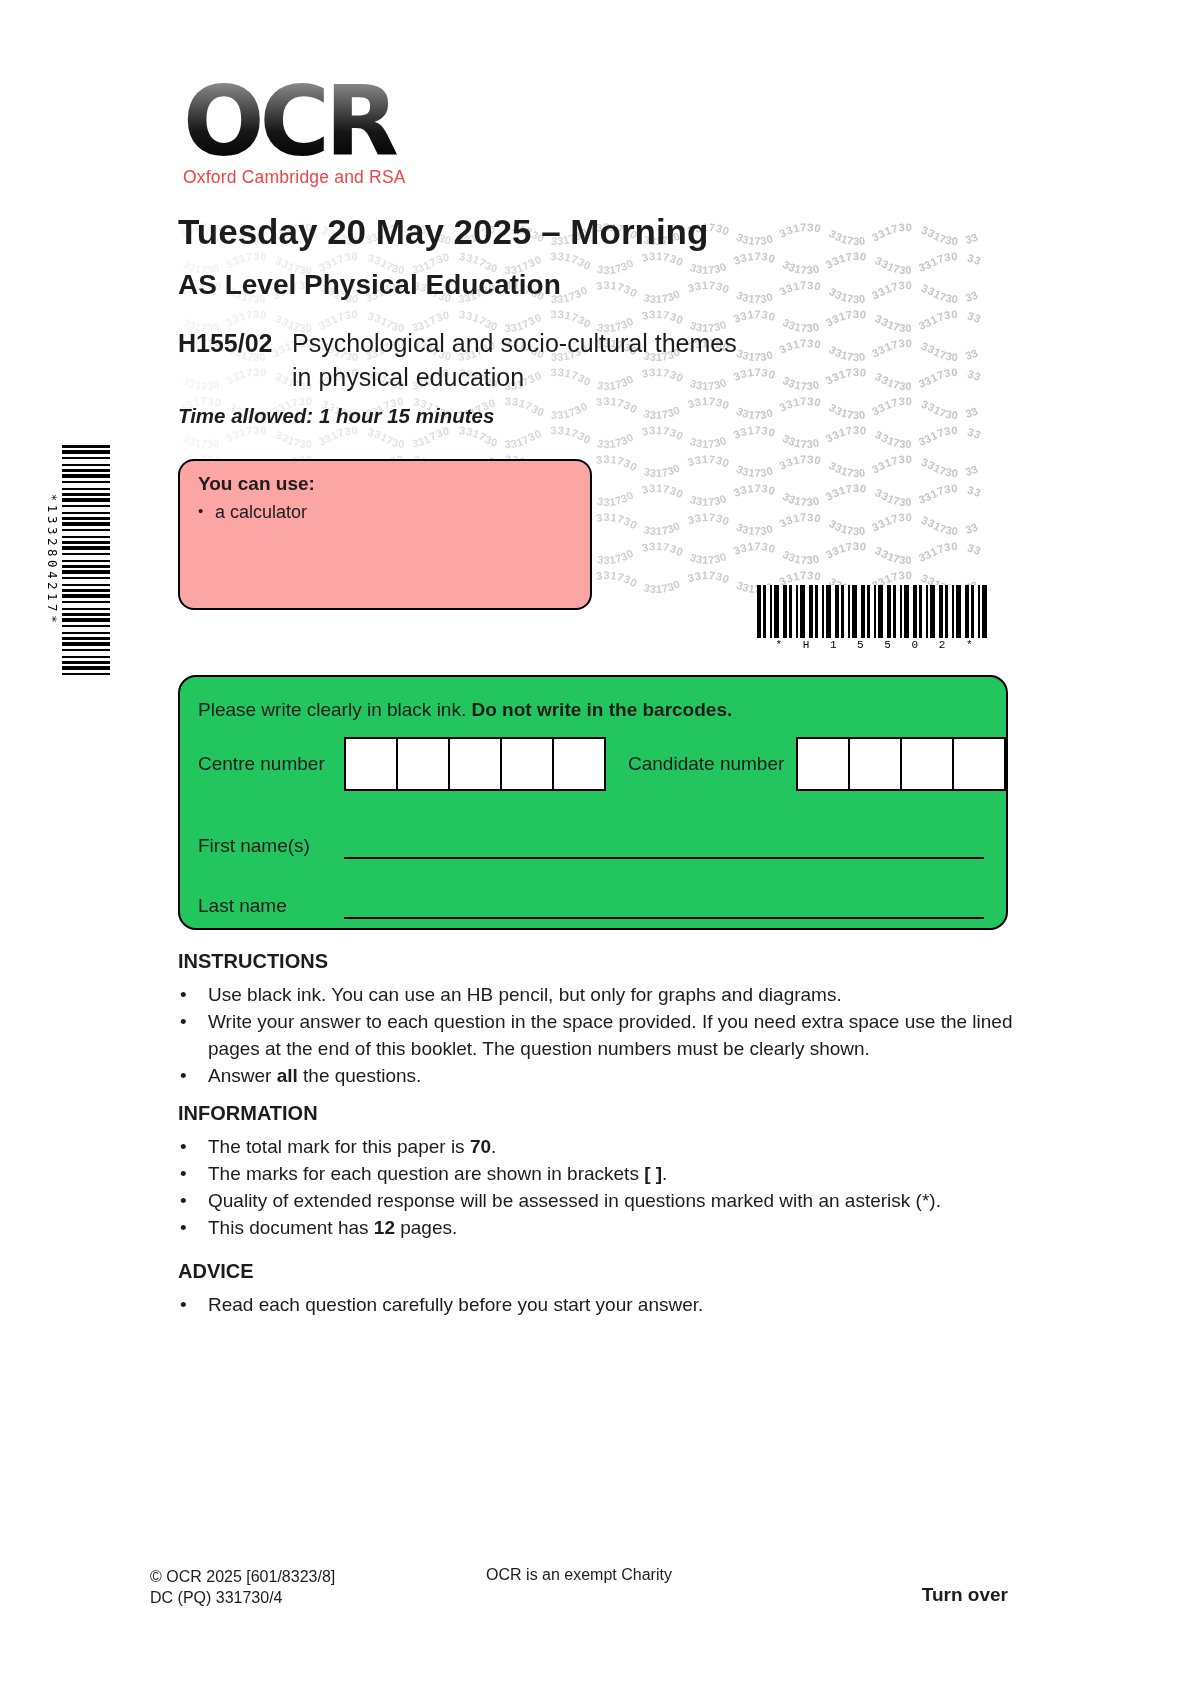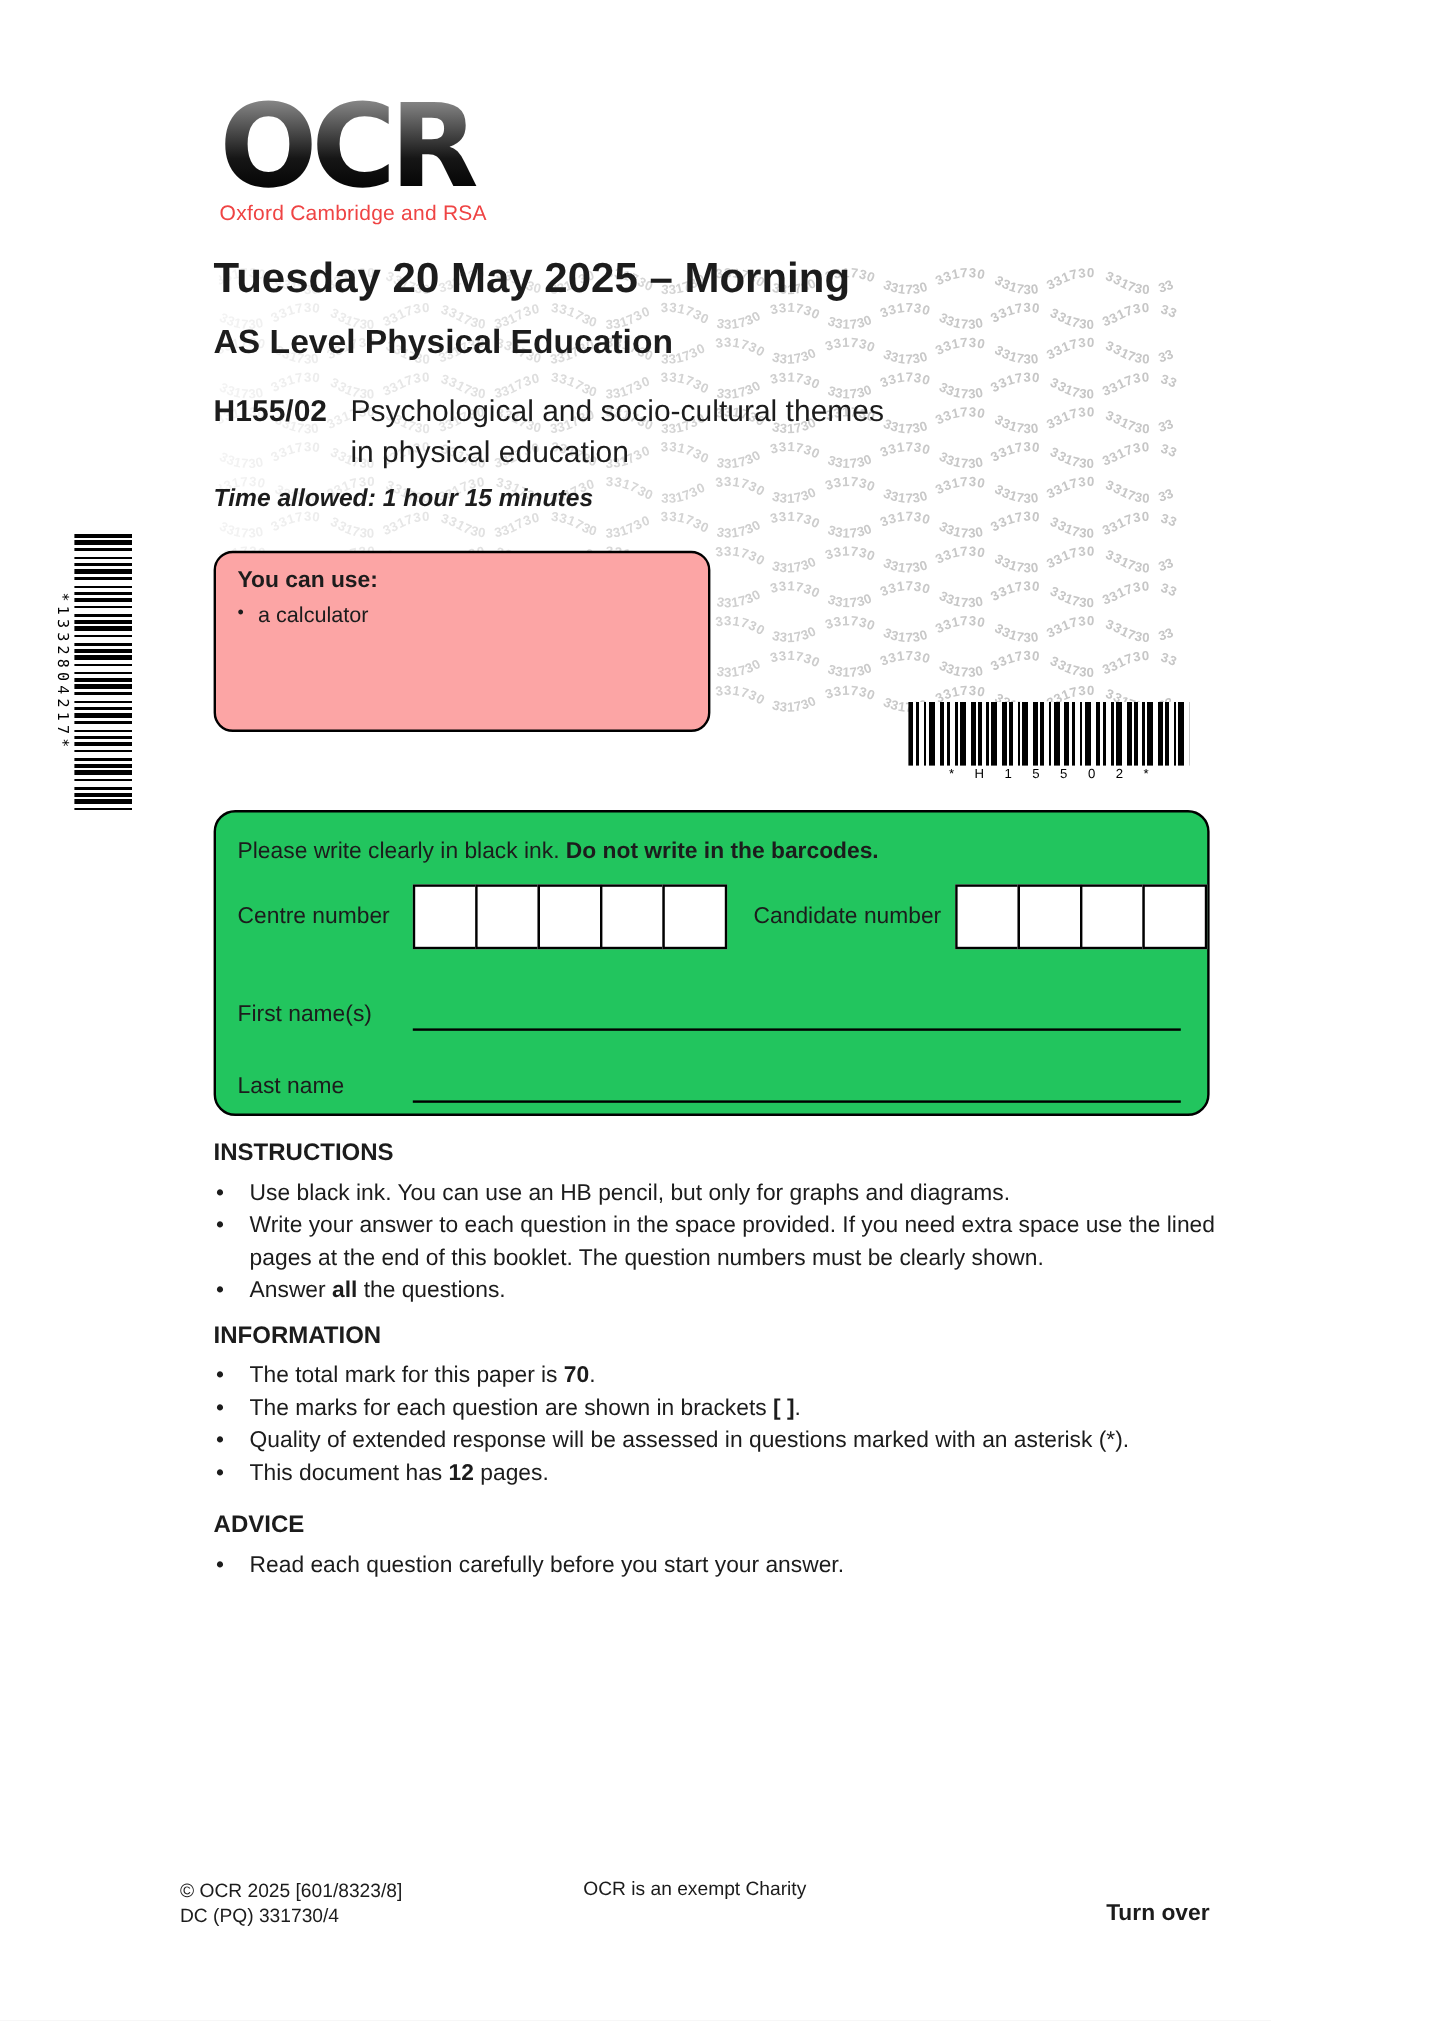--- a/index.html
+++ b/index.html
@@ -48,21 +48,21 @@
   .bcl-bars { position:absolute; left:62px; top:445px; width:48px; height:230px; z-index:1;
     background:repeating-linear-gradient(180deg,#000 0 3px,#fff 3px 5px,#000 5px 9px,#fff 9px 12px,#000 12px 14px,#fff 14px 19px,#000 19px 21px,#fff 21px 24px); }
   .bcl-text { position:absolute; left:-60px; top:552px; width:224px; height:16px;
               transform:rotate(90deg); font-family:"DejaVu Sans Mono",monospace;
               font-size:12.5px; letter-spacing:3.5px; text-align:center; color:#000; z-index:1; }
 
   
   .bcr { position:absolute; left:757px; top:585px; width:234px; z-index:2; }
   .bcr-bars { height:53px;
     background:repeating-linear-gradient(90deg,#000 0 4px,#fff 4px 6px,#000 6px 9px,#fff 9px 13px,#000 13px 15px,#fff 15px 17px,#000 17px 22px,#fff 22px 26px); }
-  .bcr-text { margin-top:1px; font-family:Liberation Sans, sans-serif; font-size:11px;
+  .bcr-text { margin-top:1px; font-family:Liberation Mono, monospace; font-size:11px;
               text-align:center; word-spacing:14px; color:#000; }
 
   
   .cand-box { position:absolute; left:178px; top:675px; width:830px; height:255px;
               border:2px solid #000; border-radius:18px; background:#22c55e;
               box-sizing:border-box; padding:22px 18px 0; z-index:2; }
   .notice { font-size:19px; }
   .num-row { display:flex; align-items:center; margin-top:16px; }
   .num-label { font-size:19px; width:146px; flex:0 0 146px; }
   .cand-label { font-size:19px; margin-left:22px; width:168px; flex:0 0 168px; }

